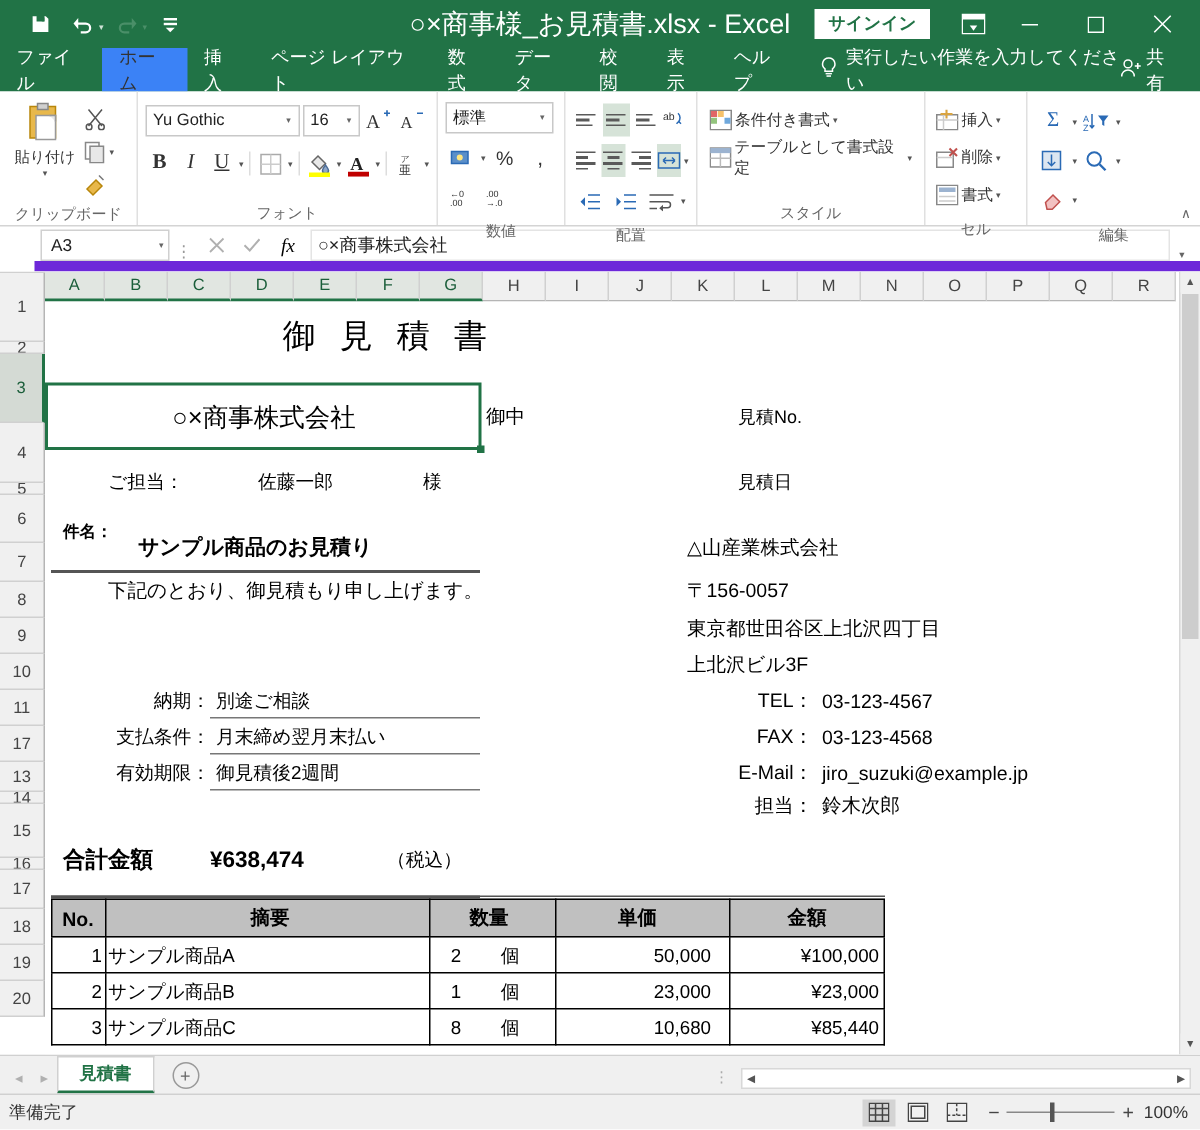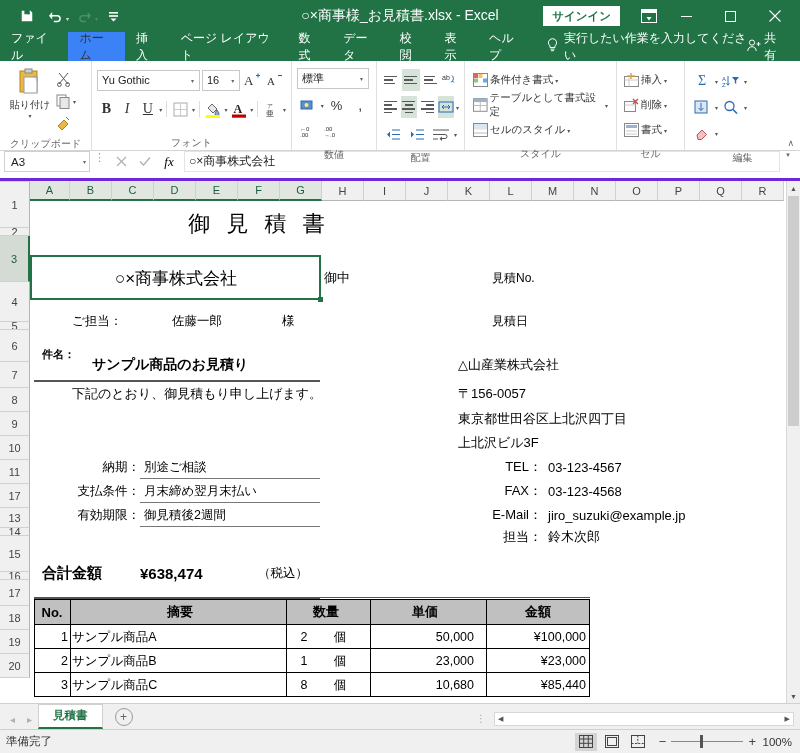--- a/index.html
+++ b/index.html
@@ -18,21 +18,21 @@
   }
   .qat { display: flex; align-items: center; padding-left: 14px; gap: 2px; }
   .qat-btn {
     width: 26px; height: 24px; display: flex; align-items: center; justify-content: center;
     color: #fff; font-size: 13px;
   }
   .qat-btn svg { display: block; }
   .qat-caret { font-size: 6px; color: #cfe3d7; margin-left: -4px; align-self: center; margin-top:4px;}
   .title-text {
     position: absolute; left: 0; right: 0; text-align: center;
-    font-size: 14px; color: #fff; pointer-events: none;
+    font-size: 18px; color: #fff; pointer-events: none;
   }
   .title-right { margin-left: auto; display: flex; align-items: center; padding-right: 2px; gap: 0; z-index: 2;}
   .signin {
     background: #fff; color: #217346; font-size: 11.5px;
     padding: 3px 9px; margin-right: 14px; font-weight: bold; line-height: 14px;
   }
   .ribbon-display { width: 30px; height: 26px; display:flex; align-items:center; justify-content:center;}
   .wbtn {
     width: 44px; height: 32px; display: flex; align-items: center; justify-content: center;
     color: #fff; font-size: 13px;
@@ -99,22 +99,22 @@
     font-size: 12px; color: #333;
   }
   .togg { background: #d6e3d8; }
 
   
   .alignico { display: flex; flex-direction: column; gap: 2px; justify-content: center; }
   .alignico i { display: block; height: 1.6px; background: #5a5a5a; }
 
   
   .formulabar {
-    height: 30px; background: #fff; display: flex; align-items: flex-start; flex: none;
-    border-bottom: 3px solid #6d28d9; padding: 0 4px;
+    height: 30px; background: #fff; display: flex; align-items: flex-end; flex: none;
+    border-bottom: 7px solid #6d28d9; padding: 0 4px; margin-left: 23px;
   }
   .namebox {
     width: 86px; height: 21px; border: 1px solid #d0d0d0; background:#fff; display: flex;
     align-items: center; font-size: 11.5px; padding: 0 3px 0 6px; color: #222;
   }
   .namebox .nv { flex: 1; }
   .fb-dots { color: #999; font-size: 11px; padding: 0 4px; letter-spacing: 0; }
   .fb-icon { width: 24px; height: 21px; display: flex; align-items: center; justify-content: center;
     font-size: 13px; color: #b0b0b0; }
   .fb-input {
@@ -535,29 +535,20 @@
         <span>条件付き書式</span>
         <span class="caret">▾</span>
       </div>
       <div class="smallbtn">
         <svg width="15" height="14" viewBox="0 0 15 14">
             <rect x="0.5" y="0.5" width="14" height="13" fill="#fff" stroke="#888"></rect>
             <rect x="0.5" y="0.5" width="14" height="3.5" fill="#9cb3d0"></rect>
             <path d="M0.5 7.5h14M5 4h0.01M7.5 4v9.5" stroke="#bbb"></path>
           </svg>
         <span>テーブルとして書式設定</span>
-        <span class="caret">▾</span>
-      </div>
-      <div class="smallbtn">
-        <svg width="15" height="14" viewBox="0 0 15 14">
-            <rect x="0.5" y="0.5" width="14" height="13" fill="#fff" stroke="#888"></rect>
-            <rect x="1" y="1" width="13" height="5.5" fill="#dce6f1"></rect>
-            <path d="M1 10h13" stroke="#bbb"></path>
-          </svg>
-        <span>セルのスタイル</span>
         <span class="caret">▾</span>
       </div>
     </div>
     <div class="rgroup-label">スタイル</div>
   </div>
 
   <div class="rgroup" style="width:68px">
     <div class="rgroup-body" style="flex-direction:column;padding:5px 5px;gap:3px">
       <div class="smallbtn">
         <svg width="15" height="14" viewBox="0 0 15 14">

